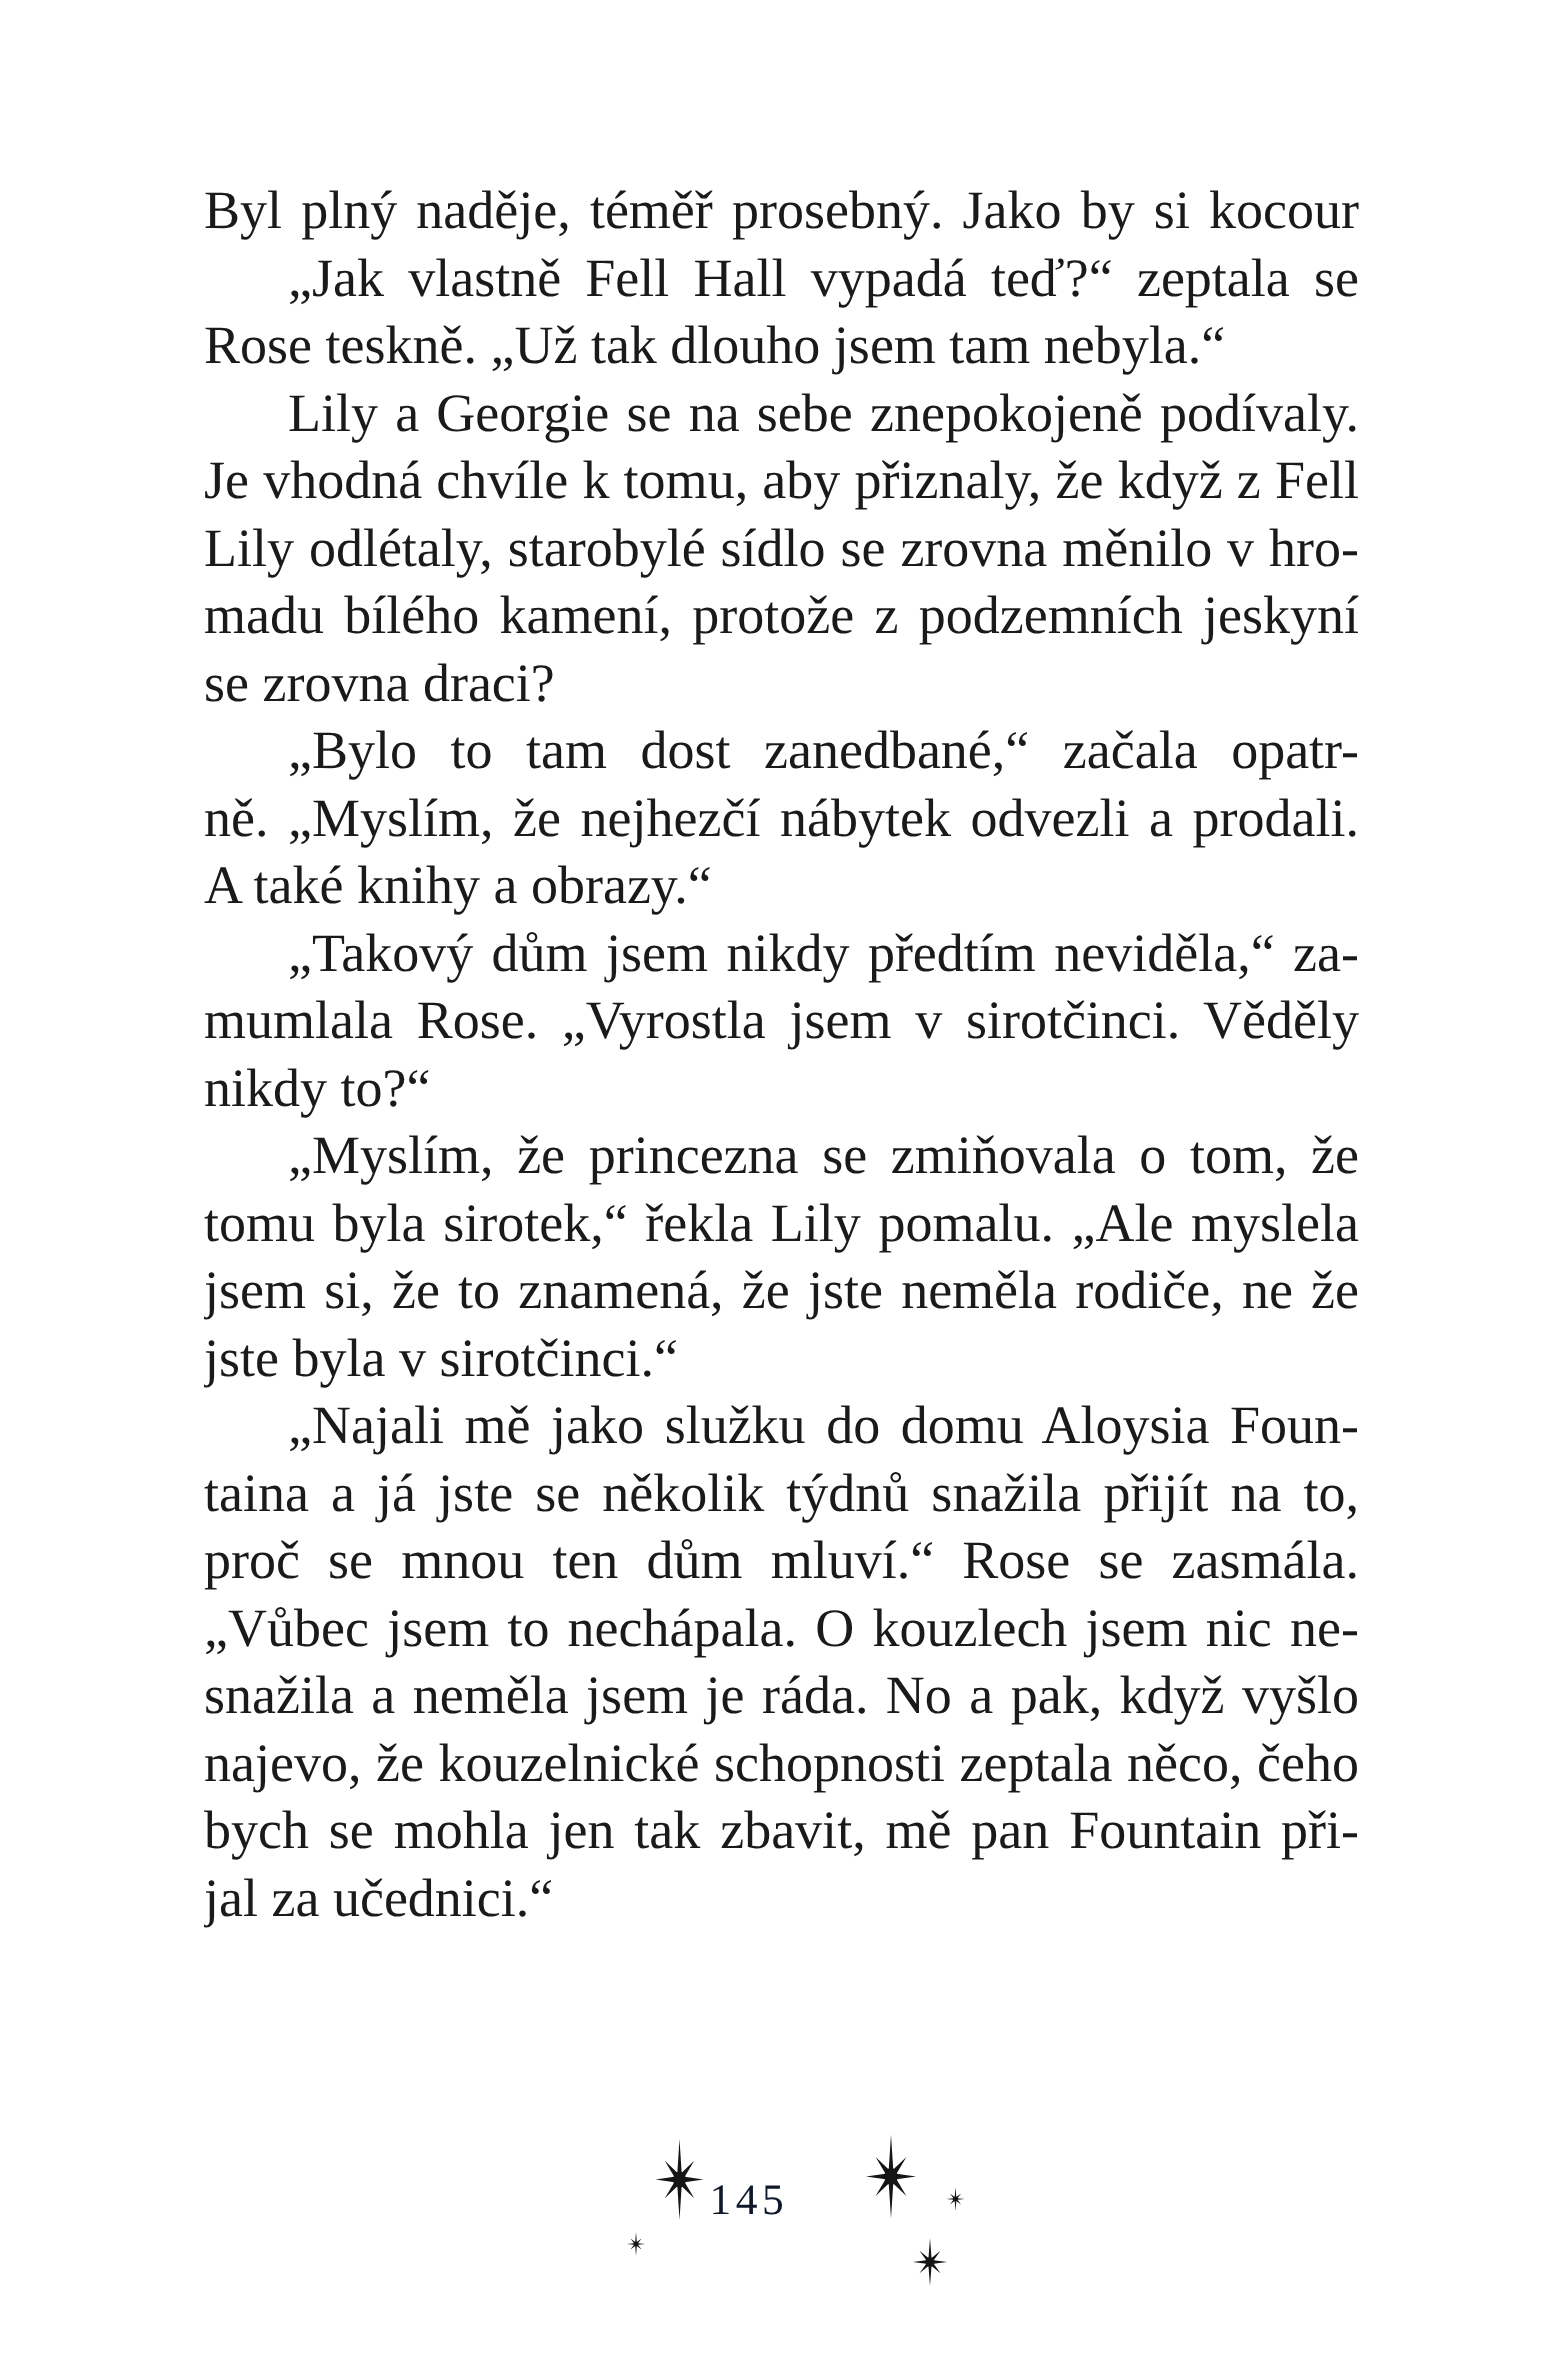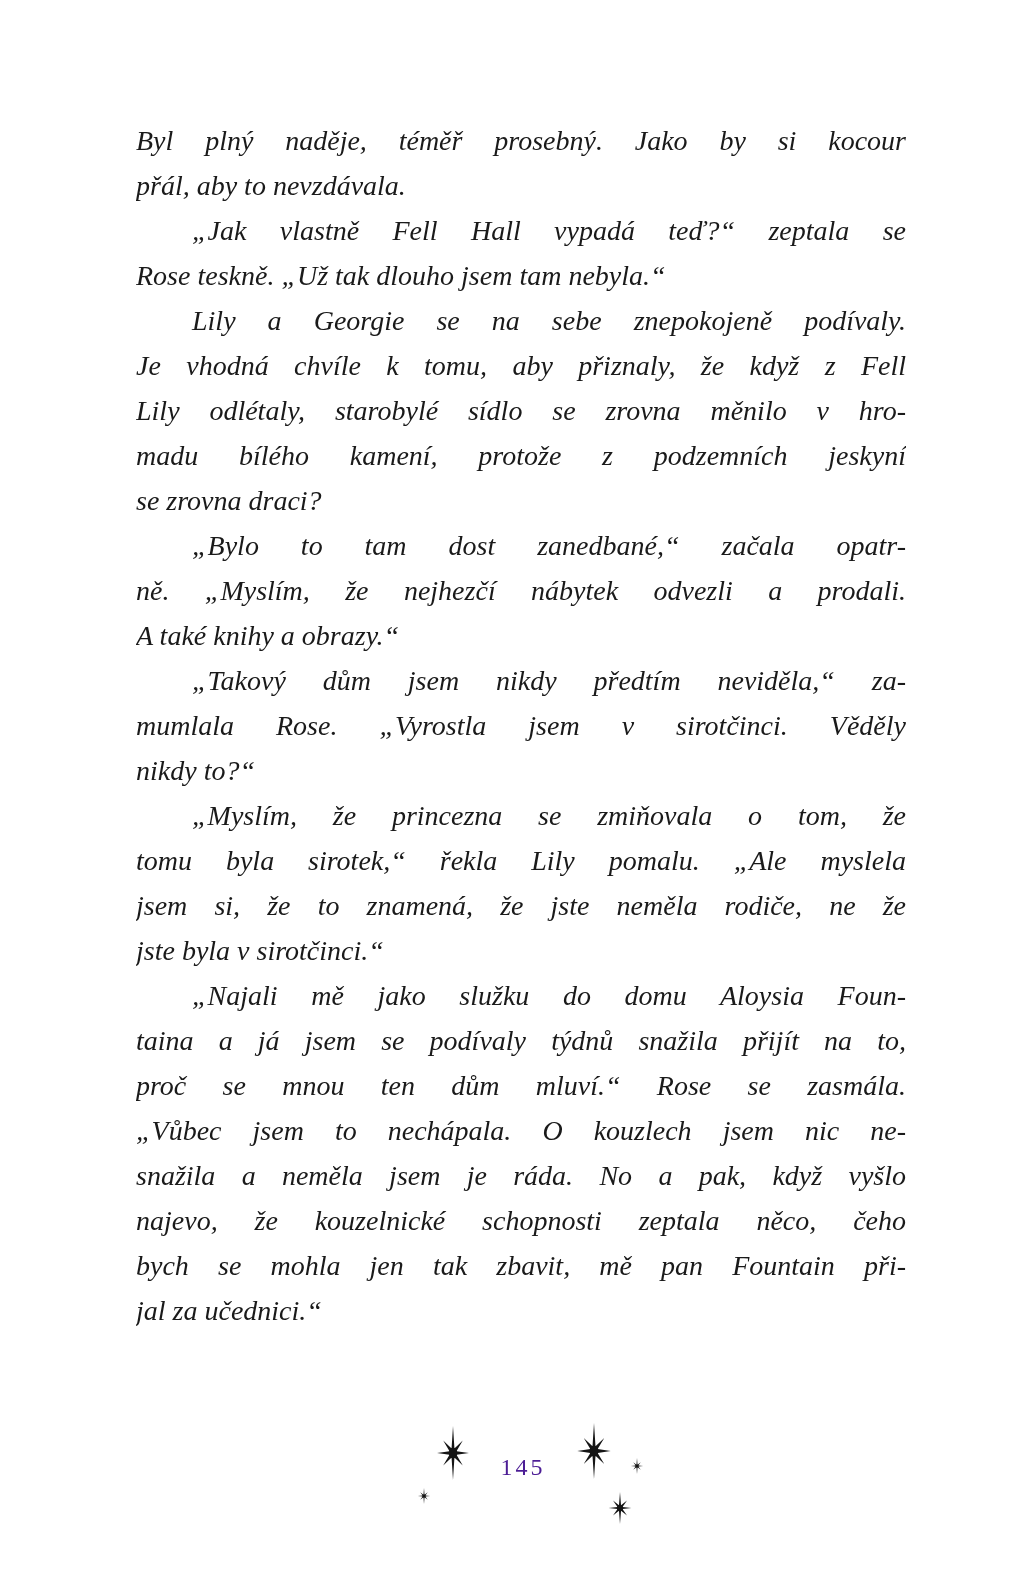--- a/index.html
+++ b/index.html
@@ -12,44 +12,42 @@
     font-family: "Liberation Serif", "DejaVu Serif", serif;
     overflow: hidden;
   }
   .text-block {
     position: absolute;
     left: 136px;
     top: 118px;
     width: 770px;
   }
   .line {
-    font-size: 28px;
+    font-size: 36px;
     line-height: 45px;
     height: 45px;
     text-align: justify;
     text-align-last: justify;
     overflow: hidden;
-    font-style: italic;
   }
   .line.last {
     text-align: left;
     text-align-last: left;
   }
   .line.ind { padding-left: 56px; }
 
   .page-number {
     position: absolute;
     left: 473px;
     top: 1451px;
     width: 100px;
-    text-align: center;
-    font-size: 24px;
+    font-size: 29px;
     line-height: 33px;
     letter-spacing: 3px;
-    color: #4c1d95;
+    color: #0f172a;
   }
   .star { position: absolute; fill: #151515; }
   .star.s1 { left: 432px; top: 1426px; width: 42px; height: 54px; }
   .star.s2 { left: 416px; top: 1488px; width: 16px; height: 16px; }
   .star.s3 { left: 572px; top: 1423px; width: 44px; height: 56px; }
   .star.s4 { left: 629px; top: 1458px; width: 16px; height: 16px; }
   .star.s5 { left: 605px; top: 1492px; width: 30px; height: 32px; }
   .defs-svg { position: absolute; width: 0; height: 0; overflow: hidden; }
 </style>
 </head>
@@ -62,21 +60,20 @@
       <circle cx="0" cy="0" r="10"></circle>
     </g>
   </defs>
 </svg>
 
 <div class="page">
 
   <main class="text-block">
 
     <div class="line">Byl plný naděje, téměř prosebný. Jako by si kocour</div>
-    <div class="line last">přál, aby to nevzdávala.</div>
 
     <div class="line ind">„Jak vlastně Fell Hall vypadá teď?“ zeptala se</div>
     <div class="line last">Rose teskně. „Už tak dlouho jsem tam nebyla.“</div>
 
     <div class="line ind">Lily a Georgie se na sebe znepokojeně podívaly.</div>
     <div class="line">Je vhodná chvíle k tomu, aby přiznaly, že když z Fell</div>
     <div class="line">Lily odlétaly, starobylé sídlo se zrovna měnilo v hro-</div>
     <div class="line">madu bílého kamení, protože z podzemních jeskyní</div>
     <div class="line last">se zrovna draci?</div>
 
@@ -87,21 +84,21 @@
     <div class="line ind">„Takový dům jsem nikdy předtím neviděla,“ za-</div>
     <div class="line">mumlala Rose. „Vyrostla jsem v sirotčinci. Věděly</div>
     <div class="line last">nikdy to?“</div>
 
     <div class="line ind">„Myslím, že princezna se zmiňovala o tom, že</div>
     <div class="line">tomu byla sirotek,“ řekla Lily pomalu. „Ale myslela</div>
     <div class="line">jsem si, že to znamená, že jste neměla rodiče, ne že</div>
     <div class="line last">jste byla v sirotčinci.“</div>
 
     <div class="line ind">„Najali mě jako služku do domu Aloysia Foun-</div>
-    <div class="line">taina a já jsem se podívaly týdnů snažila přijít na to,</div>
+    <div class="line">taina a já jste se několik týdnů snažila přijít na to,</div>
     <div class="line">proč se mnou ten dům mluví.“ Rose se zasmála.</div>
     <div class="line">„Vůbec jsem to nechápala. O kouzlech jsem nic ne-</div>
     <div class="line">snažila a neměla jsem je ráda. No a pak, když vyšlo</div>
     <div class="line">najevo, že kouzelnické schopnosti zeptala něco, čeho</div>
     <div class="line">bych se mohla jen tak zbavit, mě pan Fountain při-</div>
     <div class="line last">jal za učednici.“</div>
   </main>
 
   <footer>
     <svg class="star s1" viewBox="-50 -50 100 100" preserveAspectRatio="none">

